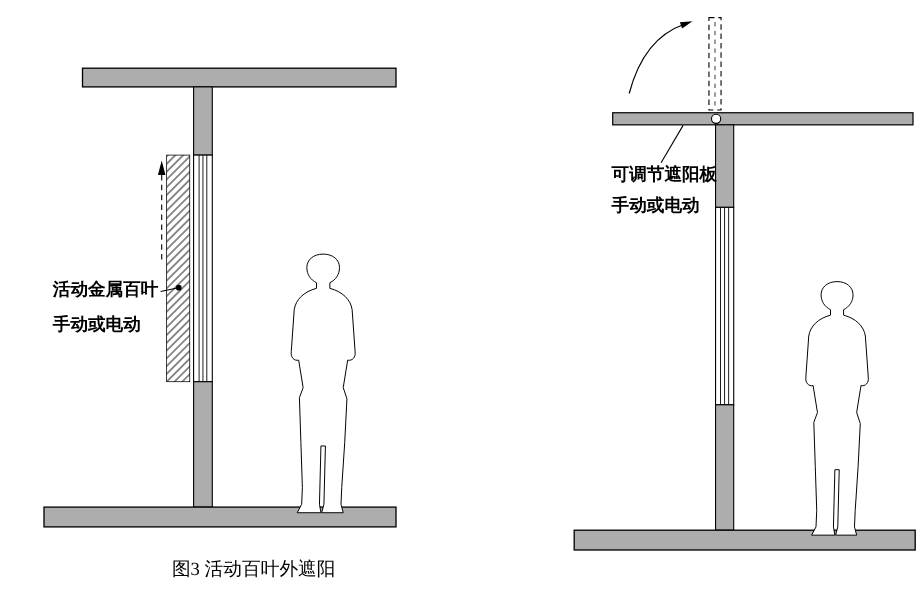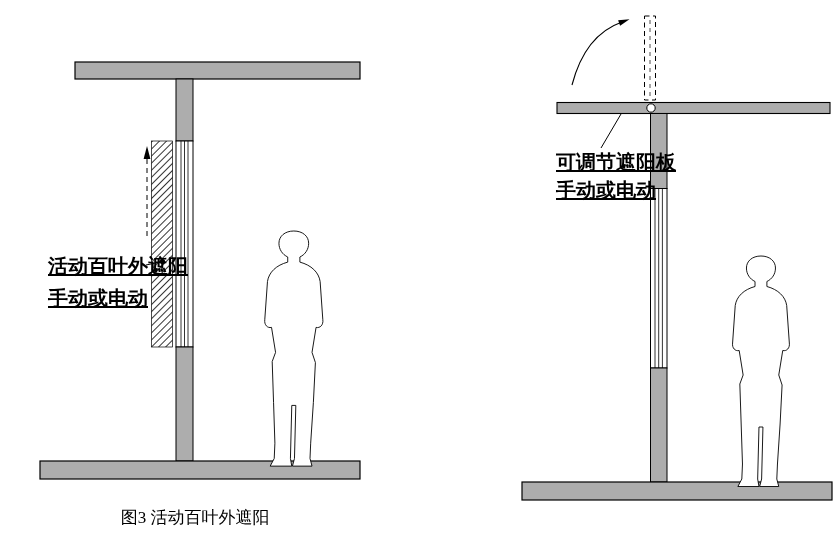--- a/index.html
+++ b/index.html
@@ -10,24 +10,23 @@
     background: #ffffff;
     overflow: hidden;
     font-family: "Liberation Serif", "DejaVu Serif", serif;
     color: #000;
   }
   .drawing { position: absolute; left: 0; top: 0; }
   .callout {
     position: absolute;
     font-family: "Liberation Sans", "DejaVu Sans", sans-serif;
     font-weight: bold;
-    font-size: 20px;
+    font-size: 16px;
     line-height: 1.1;
     white-space: nowrap;
-    text-decoration: underline;
   }
   .caption {
     position: absolute;
     font-size: 17px;
     width: 220px;
     text-align: center;
     white-space: nowrap;
     font-family: "Liberation Serif", "DejaVu Serif", serif;
   }
 </style>
@@ -107,21 +106,21 @@
       </g>
 
       <rect x="650.5" y="368" width="16.5" height="114" stroke="#000" stroke-width="1" fill="#adadad"></rect>
 
       <rect x="522" y="482" width="310" height="18" stroke="#000" stroke-width="1.2" fill="#adadad"></rect>
 
       <use href="#personPath" transform="translate(724,256) scale(1.32,1.0)"></use>
     </g>
   </svg>
 
-  <div class="callout" style="left:48px; top:255px;">活动百叶外遮阳</div>
+  <div class="callout" style="left:48px; top:255px;">活动金属百叶</div>
   <div class="callout" style="left:48px; top:287px;">手动或电动</div>
 
   <div class="callout" style="left:556px; top:151px;">可调节遮阳板</div>
   <div class="callout" style="left:556px; top:179px;">手动或电动</div>
 
-  <div class="caption" style="left:85px; top:506px;">图3 活动百叶外遮阳</div>
+  <div class="caption" style="left:85px; top:506px;text-align:right;">图3 活动百叶外遮阳</div>
 
 </div>
 
 </body></html>

